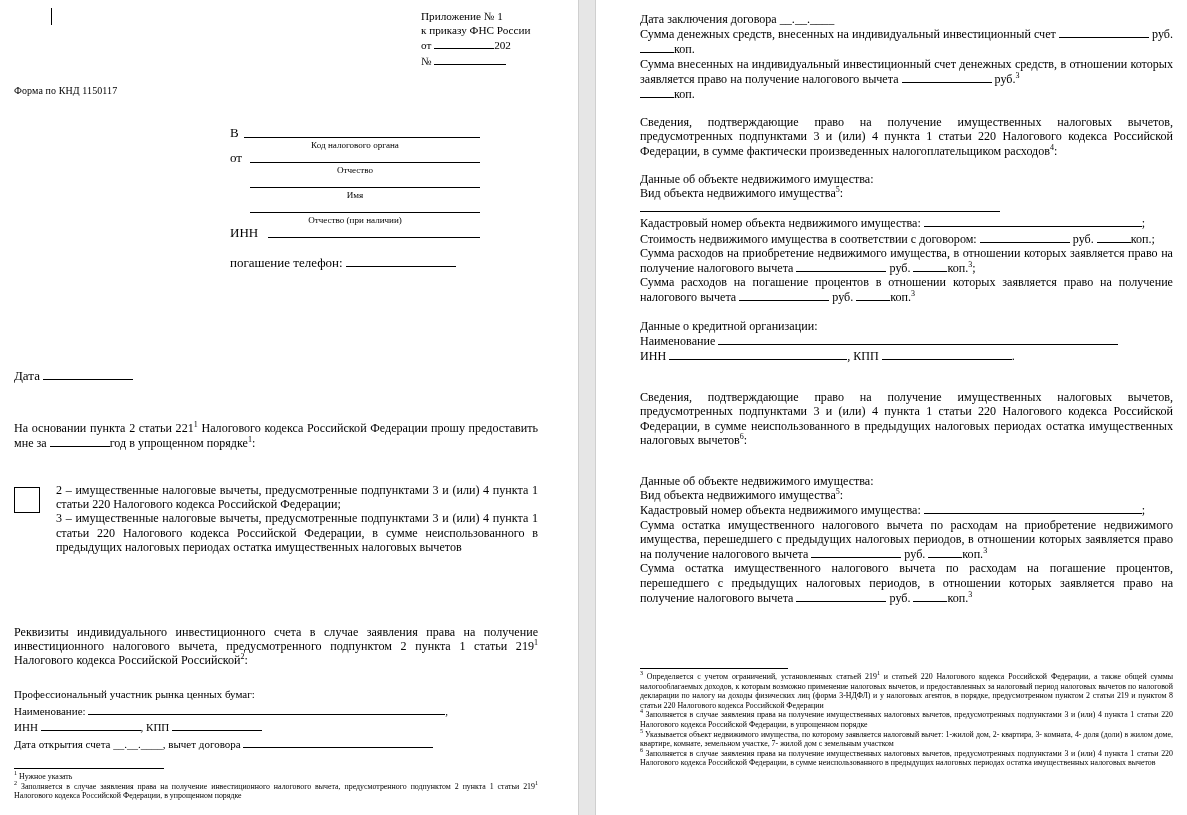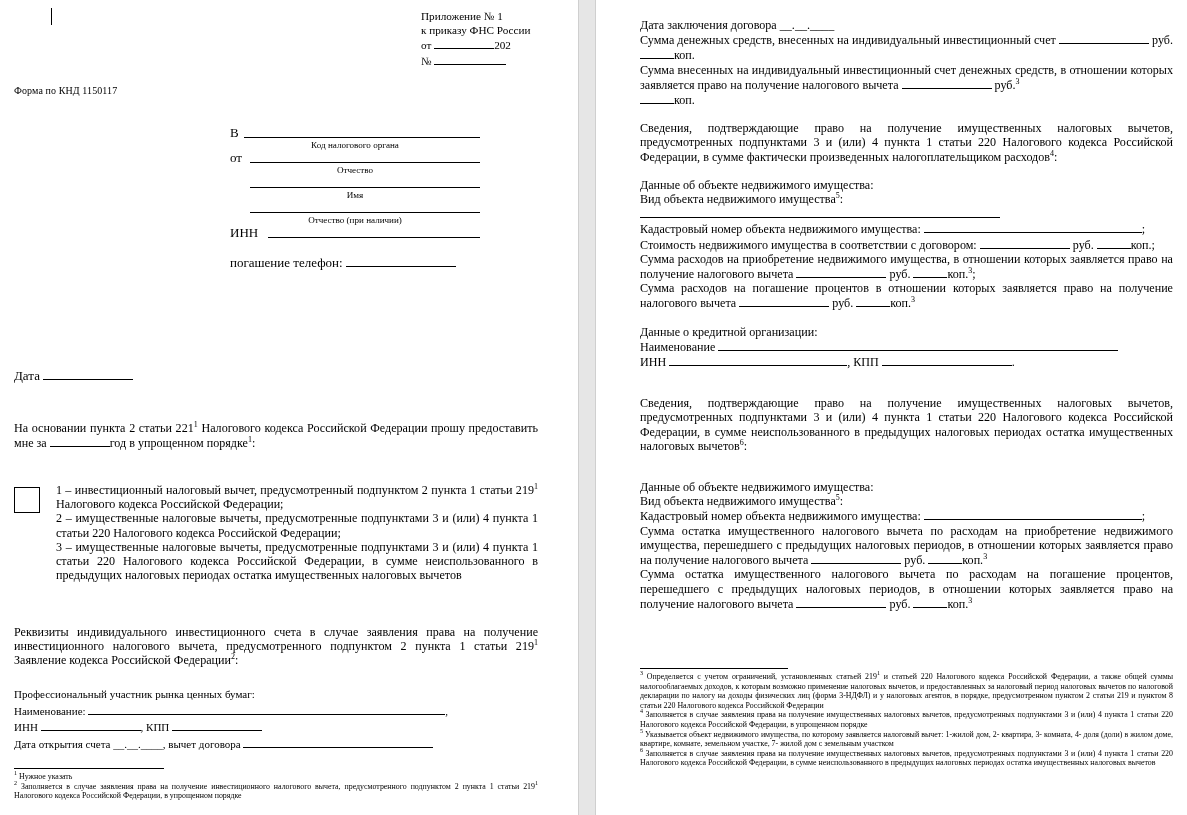--- a/index.html
+++ b/index.html
@@ -23,21 +23,21 @@
   }
   .page {
     position: relative;
     background: #ffffff;
     height: 815px;
     box-sizing: border-box;
     overflow: hidden;
   }
   .page-left  { width: 578px; padding: 8px 56px 0 14px; }
   .gutter     { width: 16px; background: #e6e6e6; border-left: 1px solid #cfcfcf; border-right: 1px solid #cfcfcf; flex: 0 0 16px; }
-  .page-right { width: 591px; padding: 18px 14px 0 44px; }
+  .page-right { width: 591px; padding: 12px 14px 0 44px; }
 
   
   .caret {
     position: absolute;
     left: 51px;
     top: 8px;
     width: 1px;
     height: 17px;
     background: #000;
   }
@@ -232,28 +232,27 @@
       <span class="ul ul-90"></span>
     </div>
 
     <div class="para-basis">
       <p class="t"><span>На основании пункта 2 статьи 221</span><span class="sup">1</span><span> Налогового кодекса Российской Федерации прошу предоставить мне за </span><span class="ul ul-60"></span><span>год в упрощенном порядке</span><span class="sup">1</span><span>:</span></p>
     </div>
 
     <div class="opts">
       <div class="checkbox"></div>
       <div class="opts-text">
-        <p class="t"><span>1 – инвестиционный налоговый вычет, предусмотренный подпунктом 2 пункта 1 статьи 219</span><span class="sup">1</span><span> Налогового кодекса Российской Федерации;</span></p>
         <p class="t"><span>2 – имущественные налоговые вычеты, предусмотренные подпунктами 3 и (или) 4 пункта 1 статьи 220 Налогового кодекса Российской Федерации;</span></p>
         <p class="t"><span>3 – имущественные налоговые вычеты, предусмотренные подпунктами 3 и (или) 4 пункта 1 статьи 220 Налогового кодекса Российской Федерации, в сумме неиспользованного в предыдущих налоговых периодах остатка имущественных налоговых вычетов</span></p>
       </div>
     </div>
 
     <div class="para-req">
-      <p class="t"><span>Реквизиты индивидуального инвестиционного счета в случае заявления права на получение инвестиционного налогового вычета, предусмотренного подпунктом 2 пункта 1 статьи 219</span><span class="sup">1</span><span> Заявление кодекса Российской Федерации</span><span class="sup">2</span><span>:</span></p>
+      <p class="t"><span>Реквизиты индивидуального инвестиционного счета в случае заявления права на получение инвестиционного налогового вычета, предусмотренного подпунктом 2 пункта 1 статьи 219</span><span class="sup">1</span><span> Налогового кодекса Российской Российской</span><span class="sup">2</span><span>:</span></p>
     </div>
 
     <div class="prof">
       <div class="row">Профессиональный участник рынка ценных бумаг:</div>
       <div class="row">
         <span>Наименование:</span>
         <span class="ul" style="width:357px"></span><span>,</span>
       </div>
       <div class="row">
         <span>ИНН</span>

